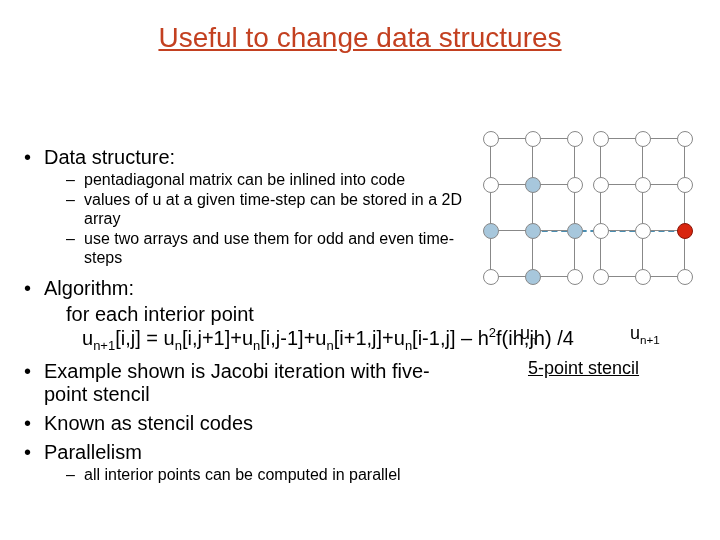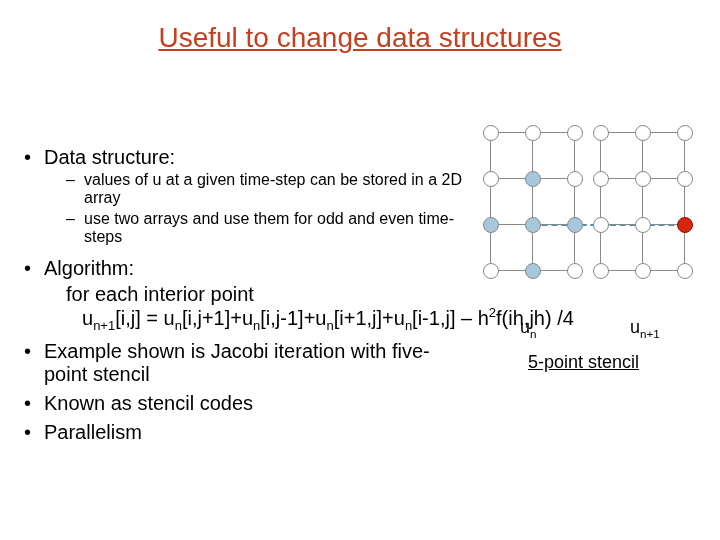--- a/index.html
+++ b/index.html
@@ -87,21 +87,21 @@
   }
   sup {
     font-size: 0.65em;
     vertical-align: super;
     line-height: 0;
   }
 
   
   .diagram {
     position: absolute;
-    top: 132px;
+    top: 138px;
     left: 490px;
     width: 210px;
     height: 260px;
   }
   .grid {
     position: absolute;
     width: 84px;
     height: 138px;
   }
   .gridA { left: 0;   top: 0; }
@@ -155,39 +155,41 @@
 <div class="slide">
 
   <div class="title">Useful to change data structures</div>
 
   <div class="content">
     <ul class="level1">
 
       <li>
         <span>Data structure:</span>
         <ul class="level2">
+          <li>pentadiagonal matrix can be inlined into code</li>
           <li>values of u at a given time-step can be stored in a 2D array</li>
           <li>use two arrays and use them for odd and even time-steps</li>
         </ul>
       </li>
 
       <li>
         <span>Algorithm:</span>
         <div class="code-block">
           <div class="code-line">for each interior point</div>
           <div class="code-line indent">u<sub>n+1</sub>[i,j] = u<sub>n</sub>[i,j+1]+u<sub>n</sub>[i,j-1]+u<sub>n</sub>[i+1,j]+u<sub>n</sub>[i-1,j] – h<sup>2</sup>f(ih,jh) /4</div>
         </div>
       </li>
 
       <li>Example shown is Jacobi iteration with five-point stencil</li>
       <li>Known as stencil codes</li>
 
       <li>
         <span>Parallelism</span>
         <ul class="level2">
+          <li>all interior points can be computed in parallel</li>
         </ul>
       </li>
 
     </ul>
   </div>
 
   <div class="diagram">
 
     <div class="dashed-link" style="left:42px; top:92px; width:152px;"></div>
 

